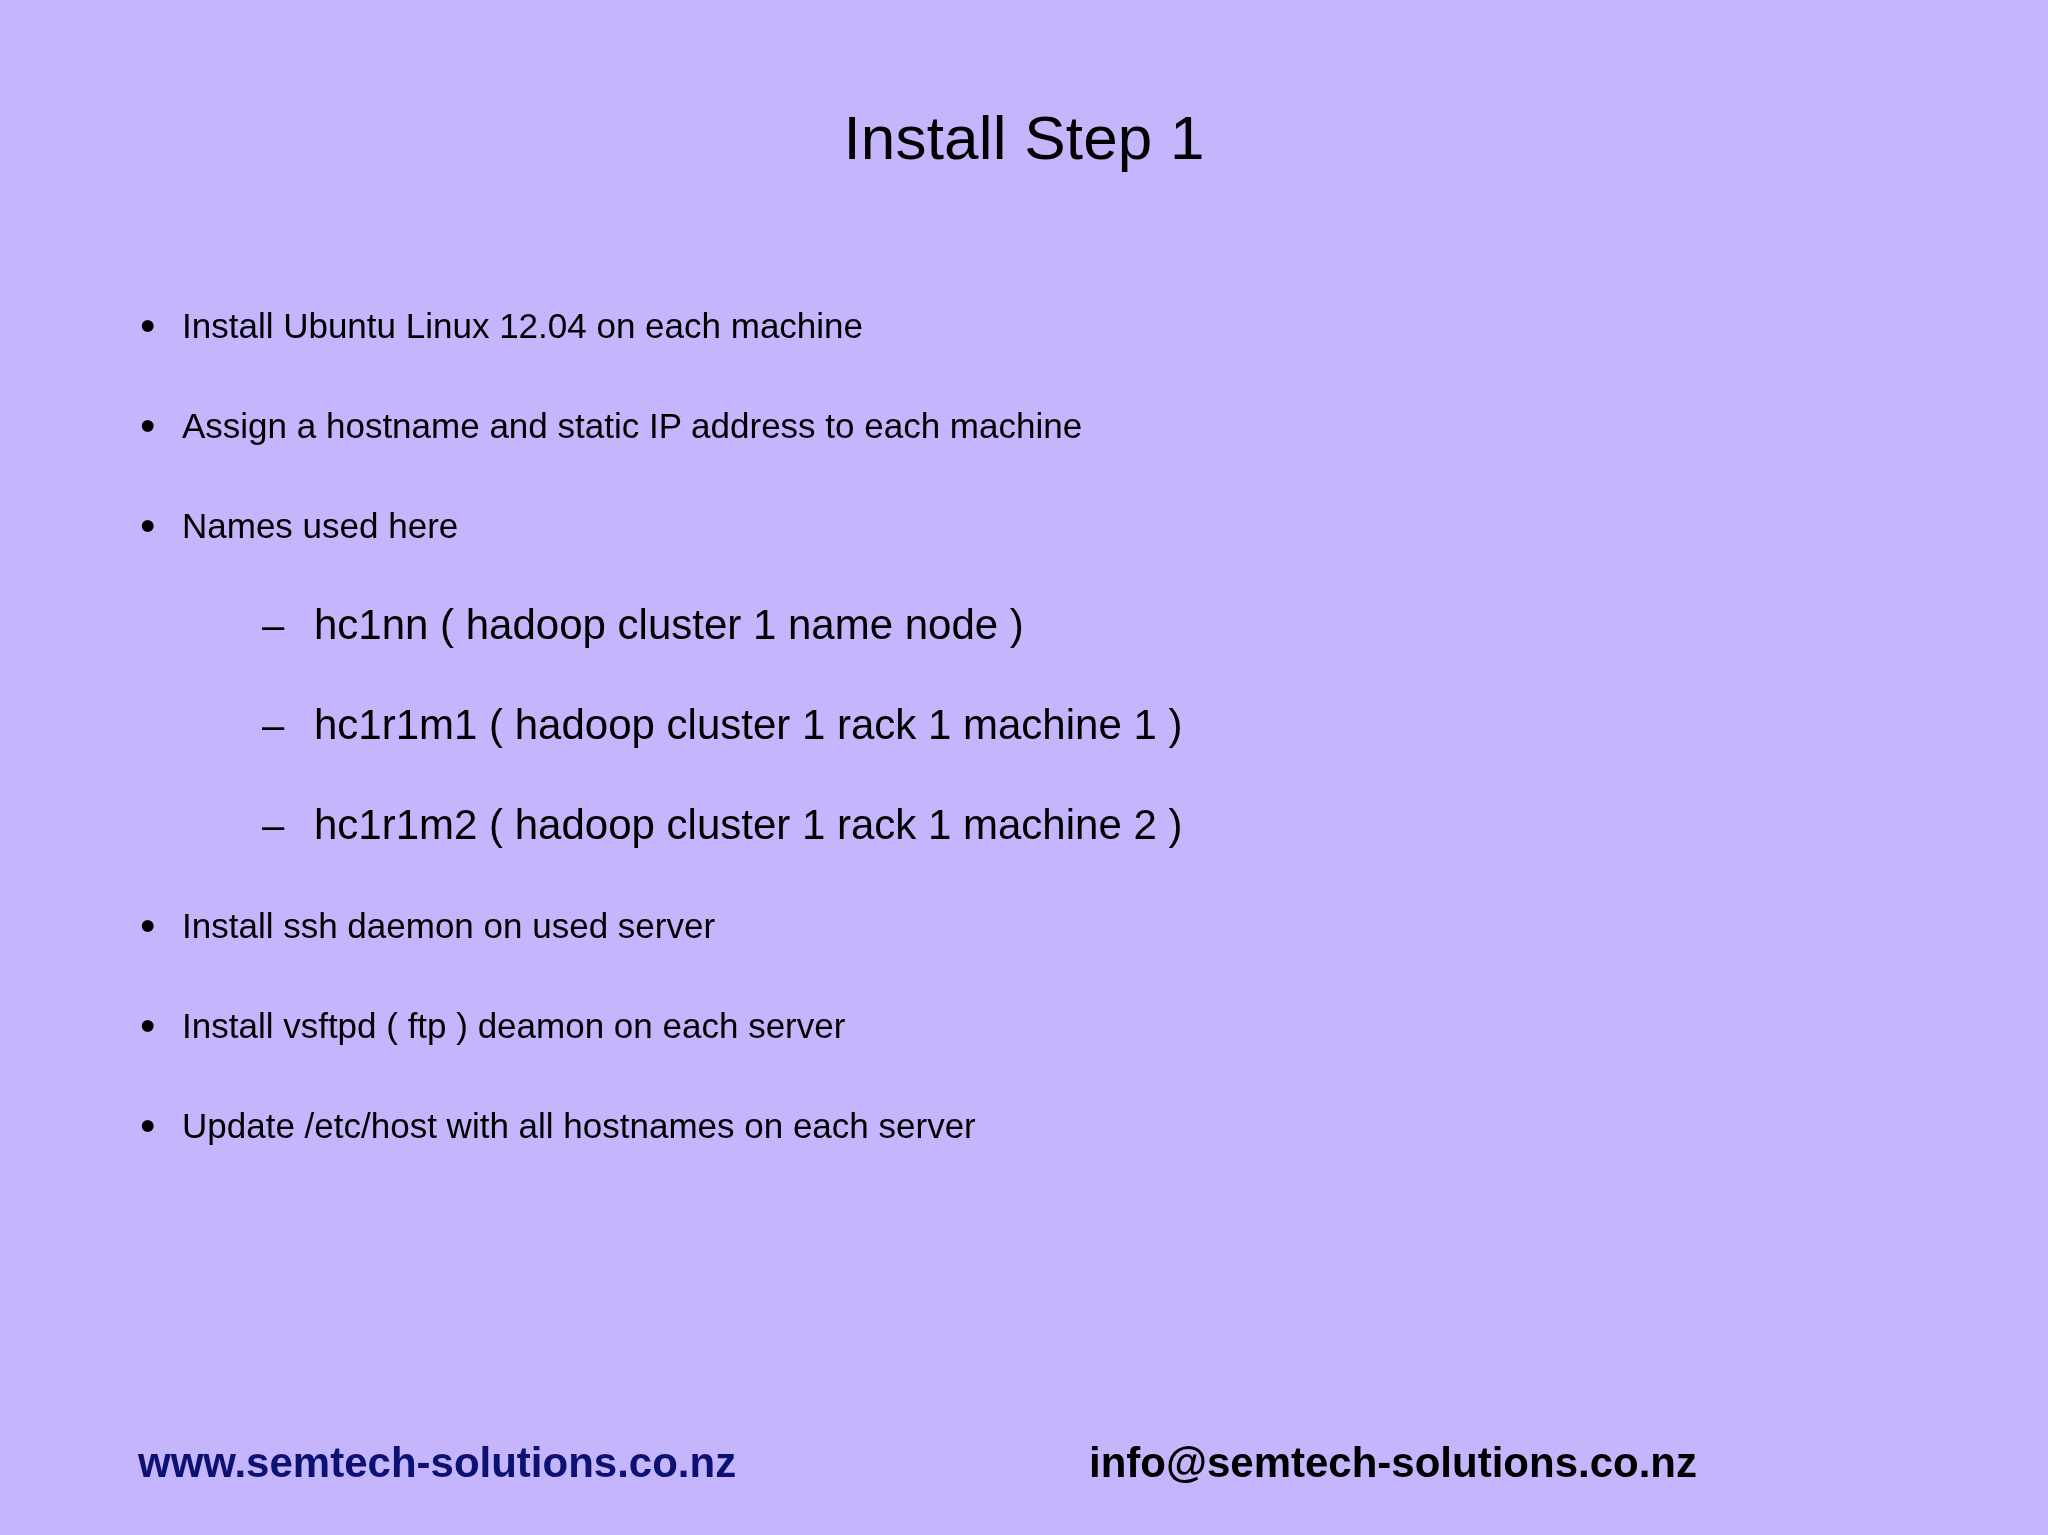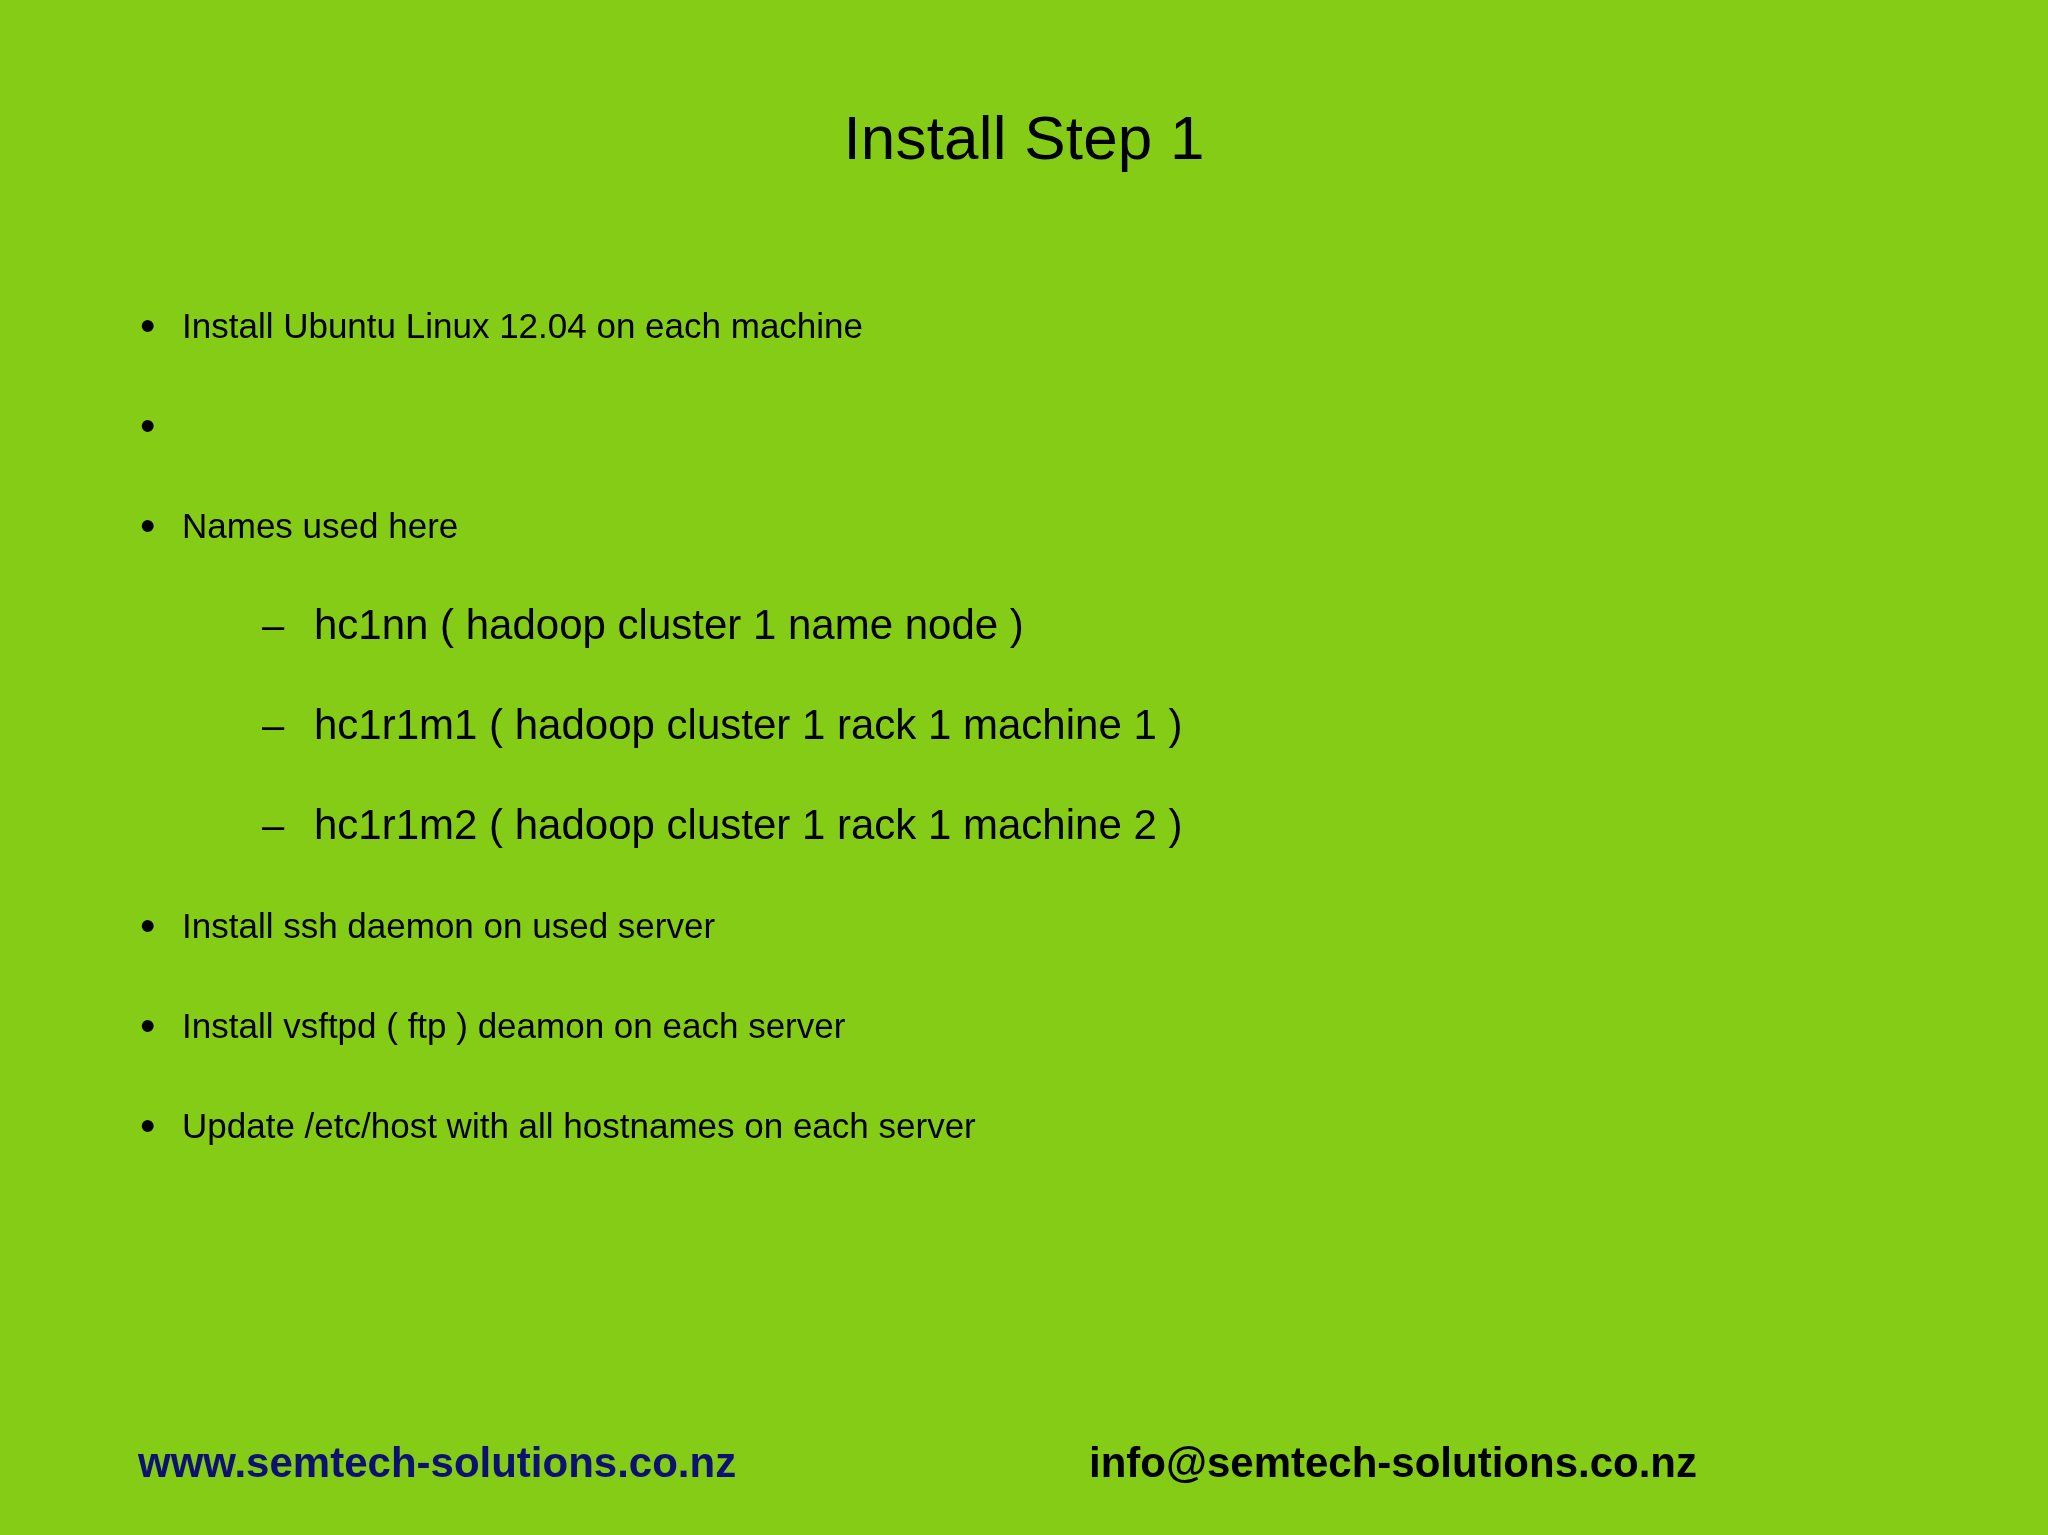--- a/index.html
+++ b/index.html
@@ -12,21 +12,21 @@
     height: 1535px;
     font-family: "Liberation Sans", sans-serif;
     color: #000000;
     overflow: hidden;
     position: relative;
   }
 
   .slide {
     position: absolute;
     inset: 0;
-    background: #84cc16;
+    background: #c4b5fd;
   }
 
   
   .slide-title {
     position: absolute;
     top: 104px;
     left: 0;
     width: 2048px;
     text-align: center;
     font-size: 62px;
@@ -132,20 +132,21 @@
 
   <div class="body-list">
 
     <div class="bullet-row">
       <span class="bullet-marker">•</span>
       <span class="bullet-text">Install Ubuntu Linux 12.04 on each machine</span>
     </div>
 
     <div class="bullet-row">
       <span class="bullet-marker">•</span>
+      <span class="bullet-text">Assign a hostname and static IP address to each machine</span>
     </div>
 
     <div class="bullet-row">
       <span class="bullet-marker">•</span>
       <span class="bullet-text">Names used here</span>
     </div>
 
     <div class="sub-row">
       <span class="sub-marker">–</span>
       <span class="sub-text">hc1nn ( hadoop cluster 1 name node )</span>

